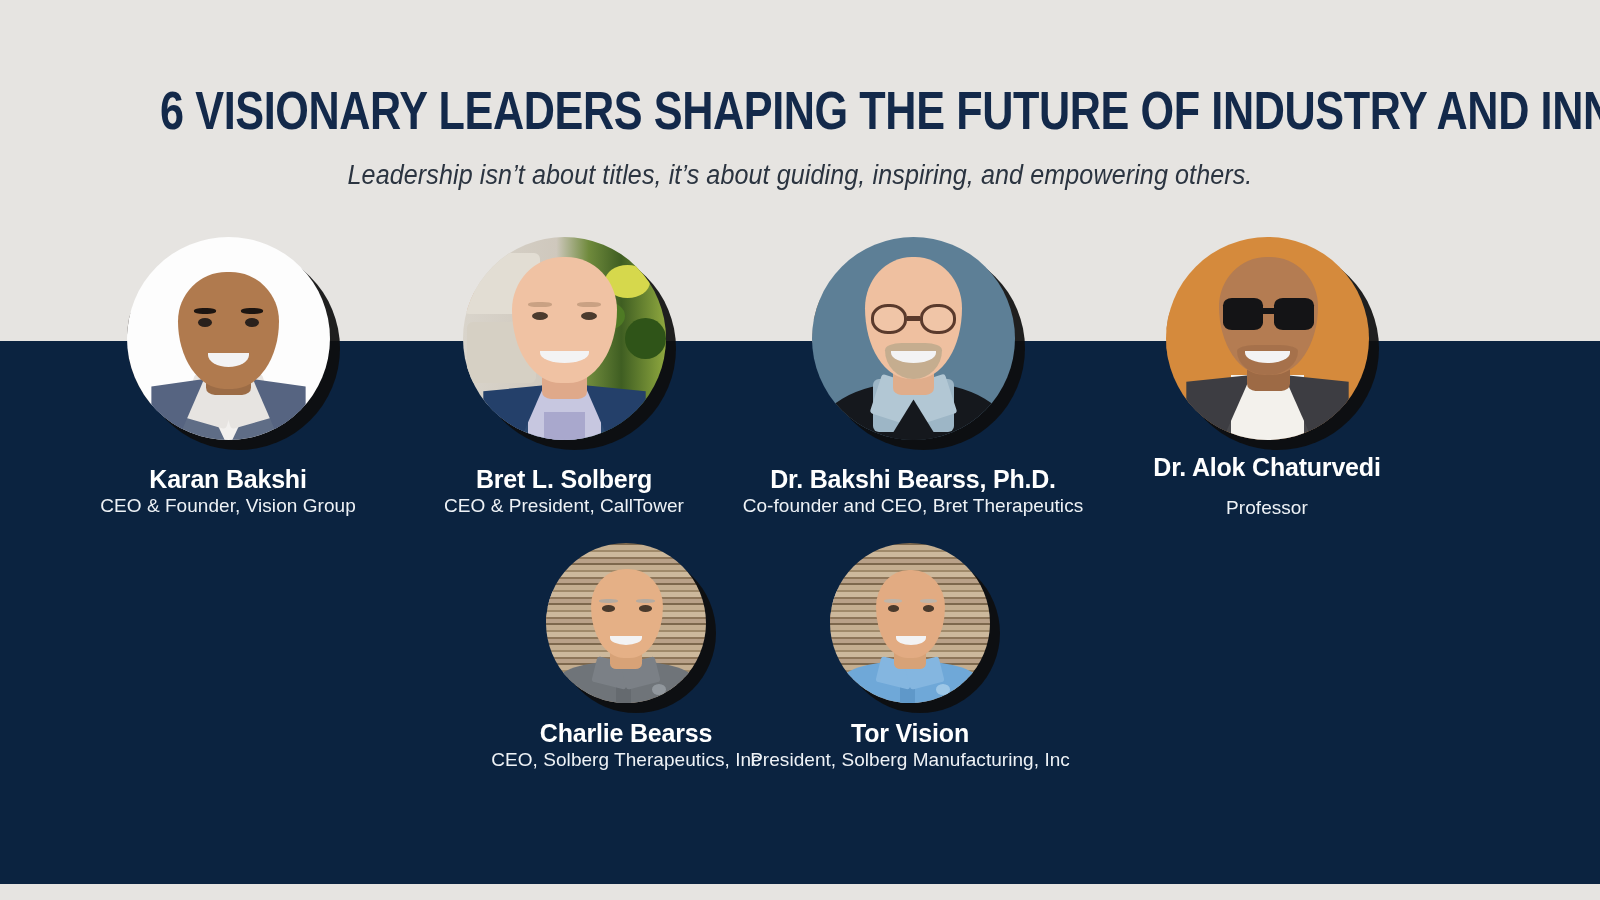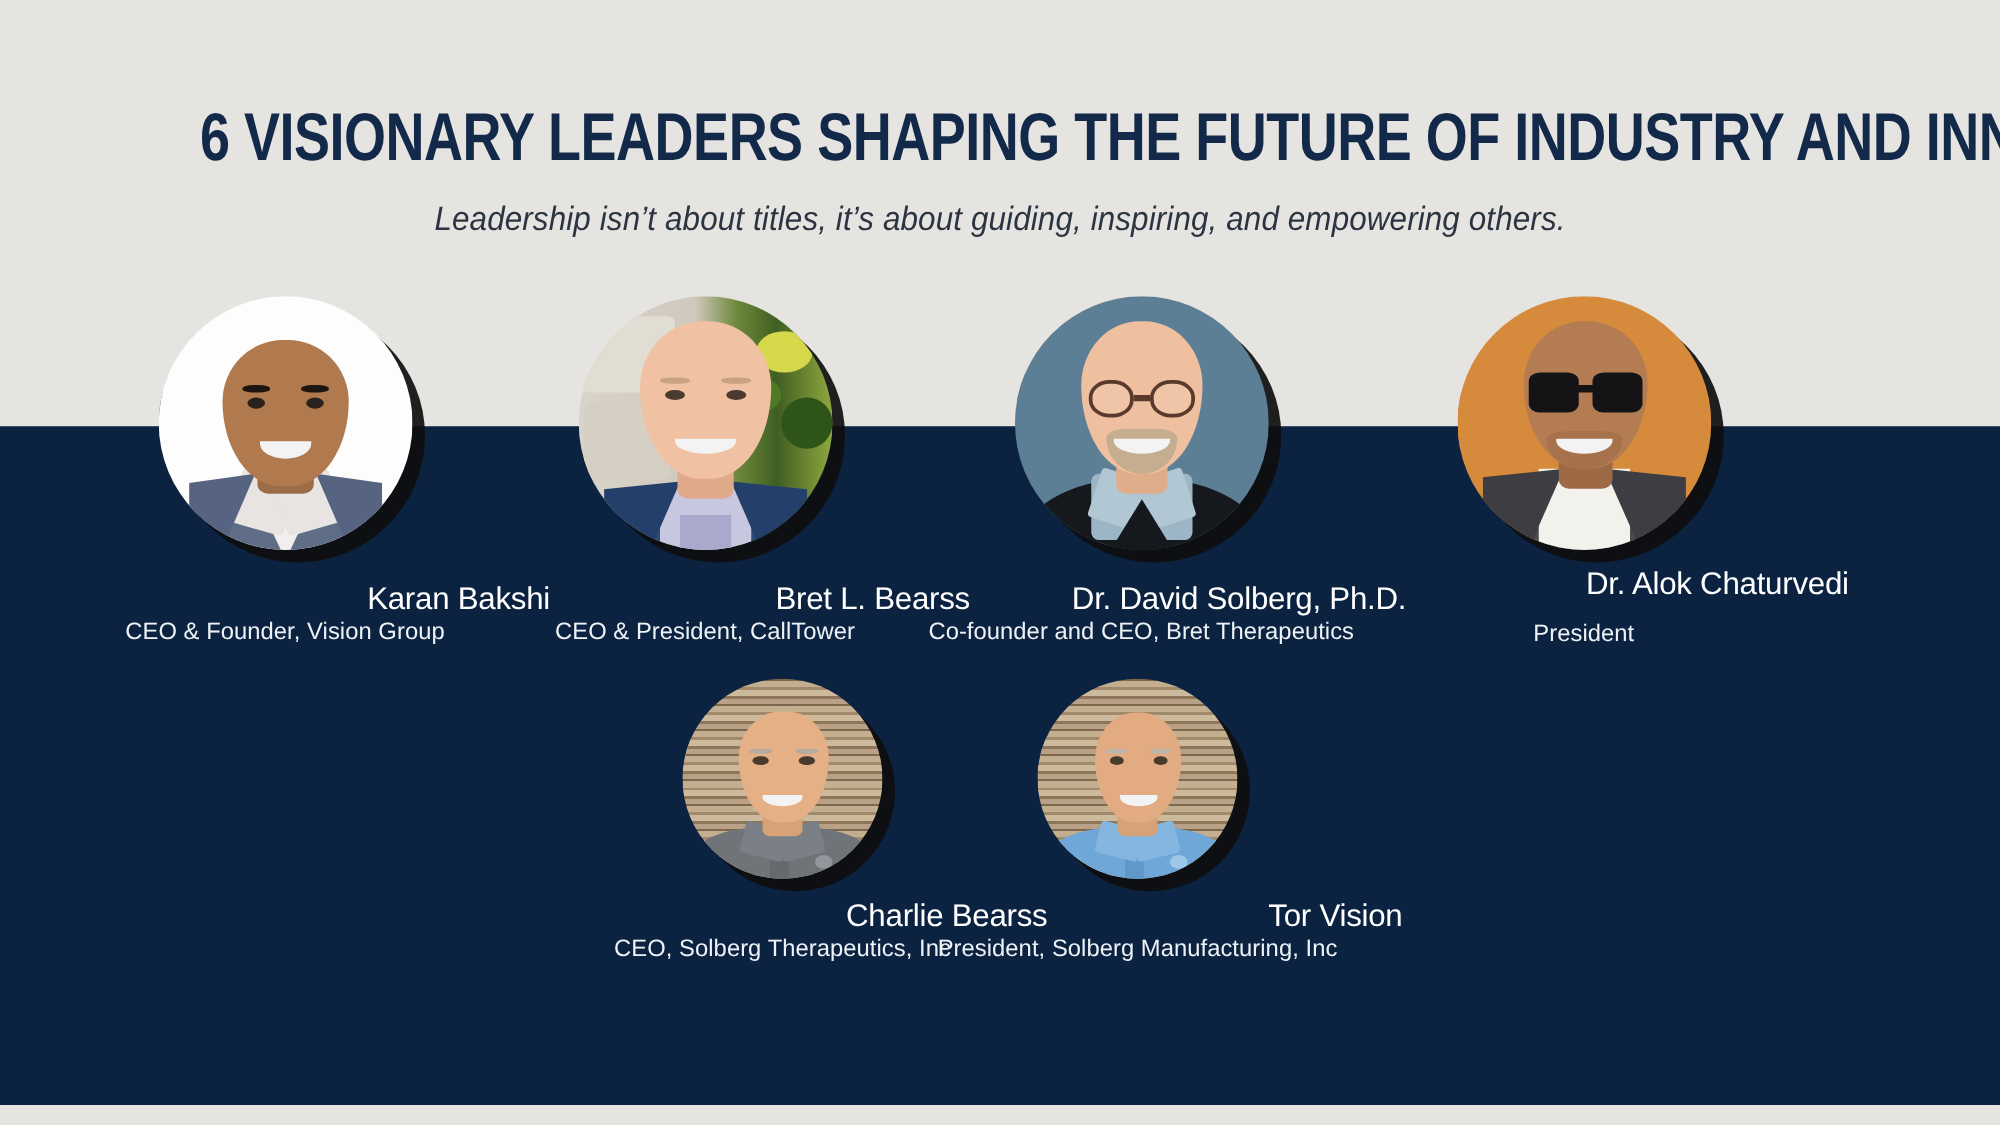--- a/index.html
+++ b/index.html
@@ -83,23 +83,23 @@
     position:absolute;
     left:0; top:0;
     width:100%; height:100%;
     border-radius:50%;
     overflow:hidden;
   }
 
   .pname {
     position:absolute;
     width:100%;
-    text-align:right;
+    text-align:center;
     color:#ffffff;
-    font-weight:normal;
+    font-weight:bold;
     font-size:25px;
     letter-spacing:-0.2px;
     white-space:nowrap;
   }
   .prole {
     position:absolute;
     width:100%;
     text-align:center;
     color:#eef2f6;
     font-weight:400;
@@ -333,21 +333,21 @@
         <div class="p2-ear-r"></div>
         <div class="face p2-face"></div>
         <div class="brow p2-browL"></div>
         <div class="brow p2-browR"></div>
         <div class="eye p2-eyeL"></div>
         <div class="eye p2-eyeR"></div>
         <div class="p2-nose"></div>
         <div class="mouth p2-mouth"></div>
       </div>
     </div>
-    <div class="pname" style="top:228px;">Bret L. Bearss</div>
+    <div class="pname" style="top:228px;">Bret L. Solberg</div>
     <div class="prole" style="top:258px;">CEO &amp; President, CallTower</div>
   </div>
 
   <div class="person" style="left:701px; top:237px; width:424px;">
     <div class="avatar-wrap" style="left:111px; top:0; width:203px; height:203px;">
       <div class="avatar-shadow"></div>
       <div class="avatar">
         <div class="ph p3-bg"></div>
         <div class="torso p3-torso"></div>
         <div class="shirt p3-shirt"></div>
@@ -360,21 +360,21 @@
         <div class="face p3-face"></div>
         <div class="p3-hair"></div>
         <div class="p3-beard" style="position:absolute;"></div>
         <div class="mouth p3-mouth"></div>
         <div class="p3-nose"></div>
         <div class="glass-l p3-gl"></div>
         <div class="glass-r p3-gr"></div>
         <div class="glass-bridge p3-gb"></div>
       </div>
     </div>
-    <div class="pname" style="top:228px;">Dr. David Solberg, Ph.D.</div>
+    <div class="pname" style="top:228px;">Dr. Bakshi Bearss, Ph.D.</div>
     <div class="prole" style="top:258px;">Co-founder and CEO, Bret Therapeutics</div>
   </div>
 
   <div class="person" style="left:1055px; top:237px; width:424px;">
     <div class="avatar-wrap" style="left:111px; top:0; width:203px; height:203px;">
       <div class="avatar-shadow"></div>
       <div class="avatar">
         <div class="ph p4-bg"></div>
         <div class="torso p4-torso"></div>
         <div class="shirt p4-shirt"></div>
@@ -387,21 +387,21 @@
         <div class="p4-head"></div>
         <div class="p4-bd" style="position:absolute;"></div>
         <div class="mouth p4-mouth"></div>
         <div class="p4-nose"></div>
         <div class="glass-l p4-gl"></div>
         <div class="glass-r p4-gr"></div>
         <div class="glass-bridge p4-gb"></div>
       </div>
     </div>
     <div class="pname" style="top:216px;">Dr. Alok Chaturvedi</div>
-    <div class="prole" style="top:260px;">President</div>
+    <div class="prole" style="top:260px;">Professor</div>
   </div>
 
   <div class="person" style="left:414px; top:543px; width:424px;">
     <div class="avatar-wrap" style="left:132px; top:0; width:160px; height:160px;">
       <div class="avatar-shadow"></div>
       <div class="avatar">
         <div class="ph stone-bg"></div>
         <div class="torso p5-torso"></div>
         <div class="p5-plack" style="position:absolute;"></div>
         <div class="p5-col1" style="position:absolute;"></div>

